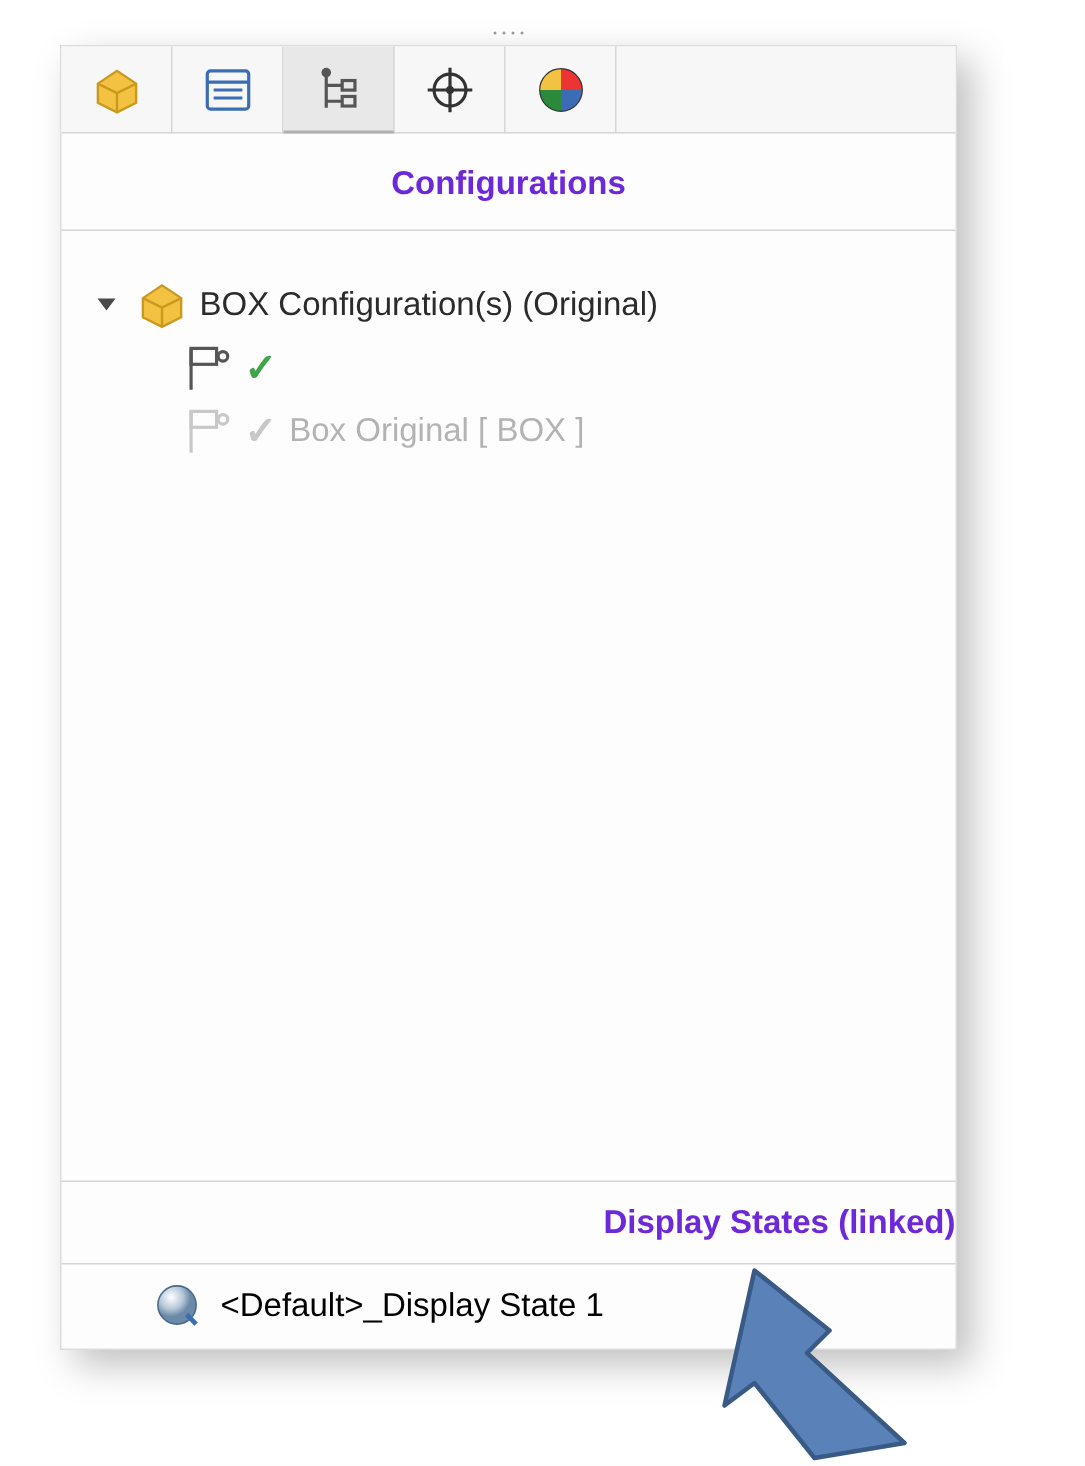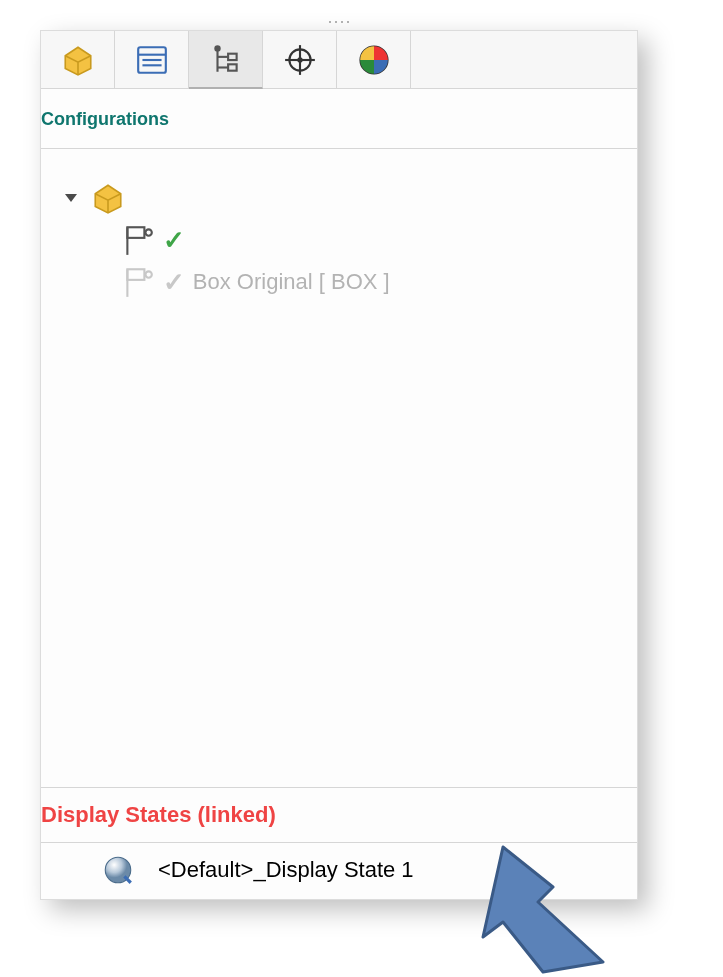--- a/index.html
+++ b/index.html
@@ -49,23 +49,23 @@
       justify-content: center;
       cursor: pointer;
     }
     .tab.active {
       background: #e8e8e8;
       border-bottom: 2px solid #b0b0b0;
     }
     .tab svg { width: 34px; height: 34px; }
     .section-title {
       font-weight: 600;
-      font-size: 18px;
-      color: #0f766e;
-      text-align: left;
+      font-size: 22px;
+      color: #6d28d9;
+      text-align: center;
       padding: 20px 0 18px;
       border-bottom: 1px solid #d6d6d6;
     }
     .tree {
       flex: 1;
       padding: 28px 12px 0 24px;
       font-size: 22px;
       color: #2b2b2b;
     }
     .tree-row {
@@ -84,32 +84,32 @@
       border-top: 8px solid #4a4a4a;
       margin-right: 6px;
     }
     .icon-slot { display: inline-flex; align-items: center; justify-content: center; width: 34px; height: 34px; }
     .check { font-size: 26px; font-weight: bold; }
     .check.green { color: #3fa548; }
     .check.grey { color: #c8c8c8; }
     .display-section-title {
       font-weight: 600;
       font-size: 22px;
-      color: #ef4444;
-      text-align: left;
+      color: #6d28d9;
+      text-align: right;
       padding: 14px 0;
       border-top: 1px solid #d6d6d6;
       border-bottom: 1px solid #d6d6d6;
     }
     .display-row {
       display: flex;
       align-items: center;
       padding: 10px 0 12px 60px;
       font-size: 22px;
-      gap: 23px;
+      gap: 12px;
       cursor: pointer;
     }
     .arrow-annot {
       position: absolute;
       bottom: 0;
       right: 100px;
       width: 180px;
       height: 150px;
       pointer-events: none;
     }
@@ -183,20 +183,21 @@
 
   <div class="tree">
     <div class="tree-row">
       <span class="caret"></span>
       <span class="icon-slot">
         <svg viewBox="0 0 32 32">
             <path d="M4 12 L16 4 L28 12 L28 24 L16 30 L4 24 Z" fill="#f4c242" stroke="#c99a1e" stroke-width="1.5"></path>
             <path d="M4 12 L16 18 L28 12 M16 18 L16 30" fill="none" stroke="#c99a1e" stroke-width="1.5"></path>
           </svg>
       </span>
+      <span>BOX Configuration(s)  (Original)</span>
     </div>
 
     <div class="tree-row child">
       <span class="icon-slot">
         <svg viewBox="0 0 32 32">
             <line x1="6" y1="4" x2="6" y2="30" stroke="#555" stroke-width="2"></line>
             <rect x="6" y="4" width="16" height="10" fill="none" stroke="#555" stroke-width="2"></rect>
             <circle cx="26" cy="9" r="3" fill="none" stroke="#555" stroke-width="2"></circle>
           </svg>
       </span>

